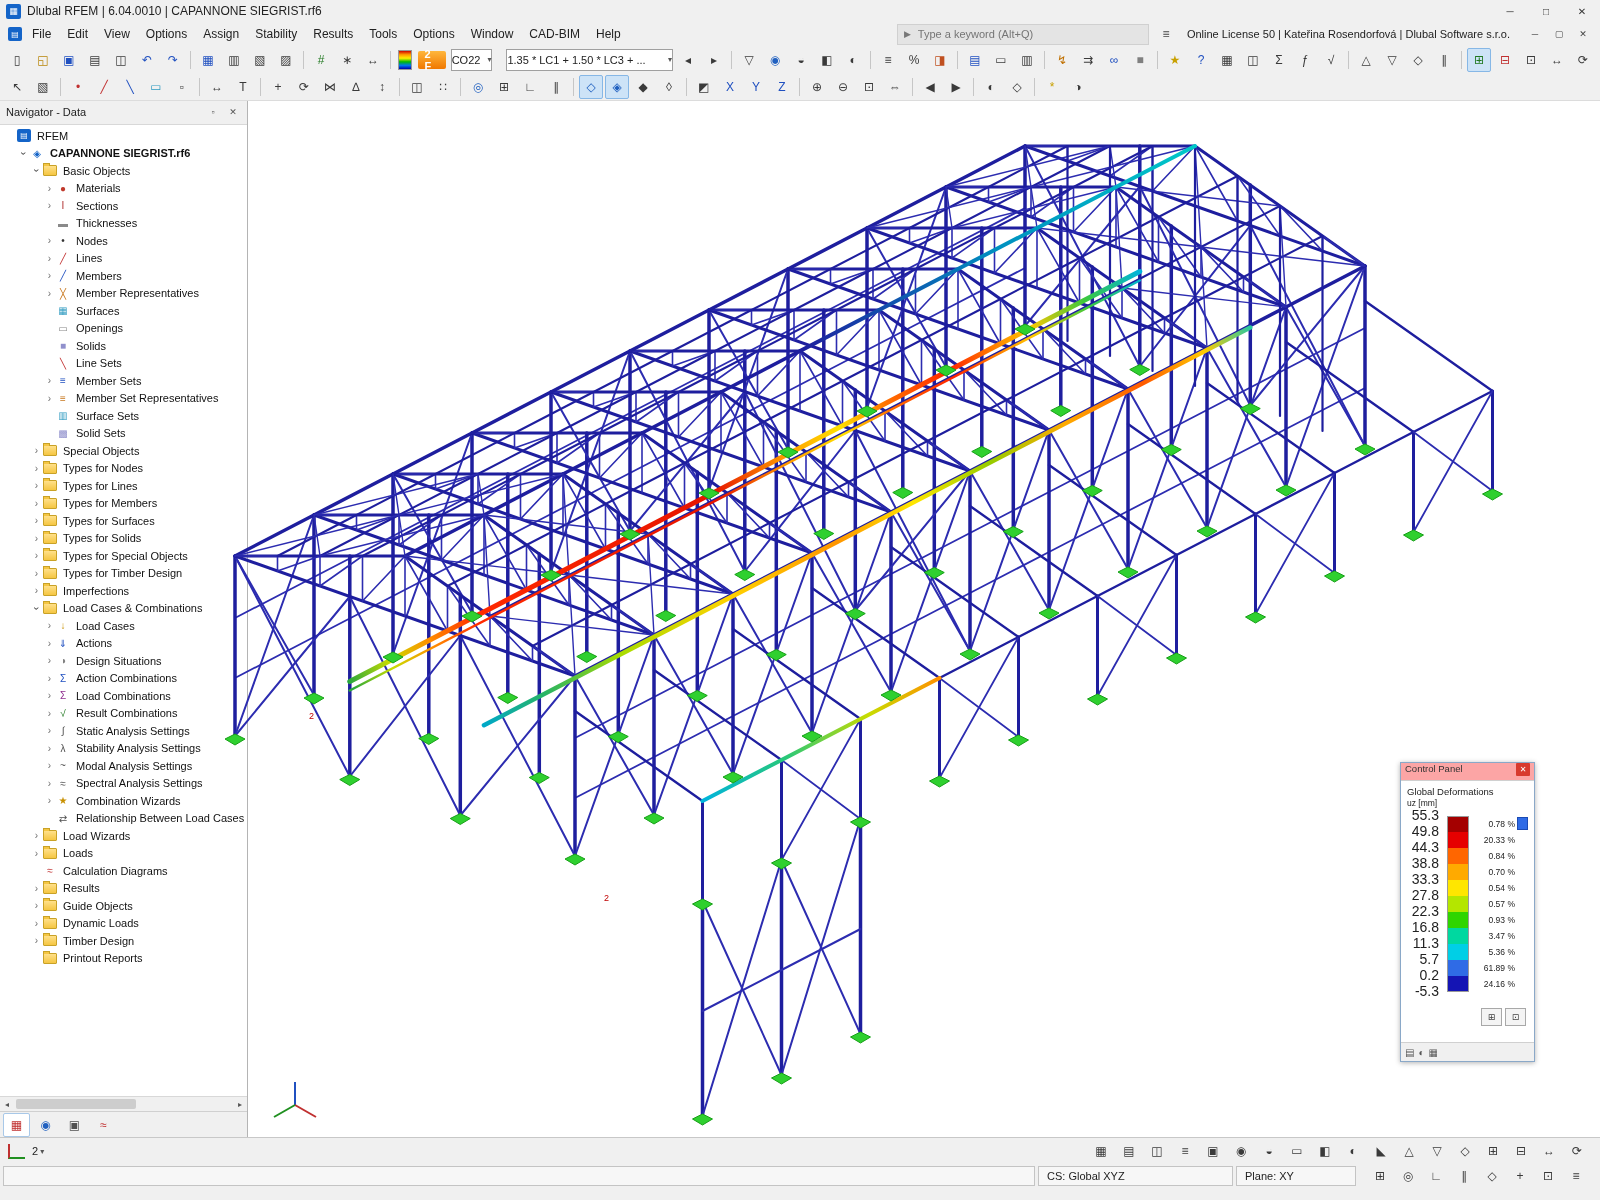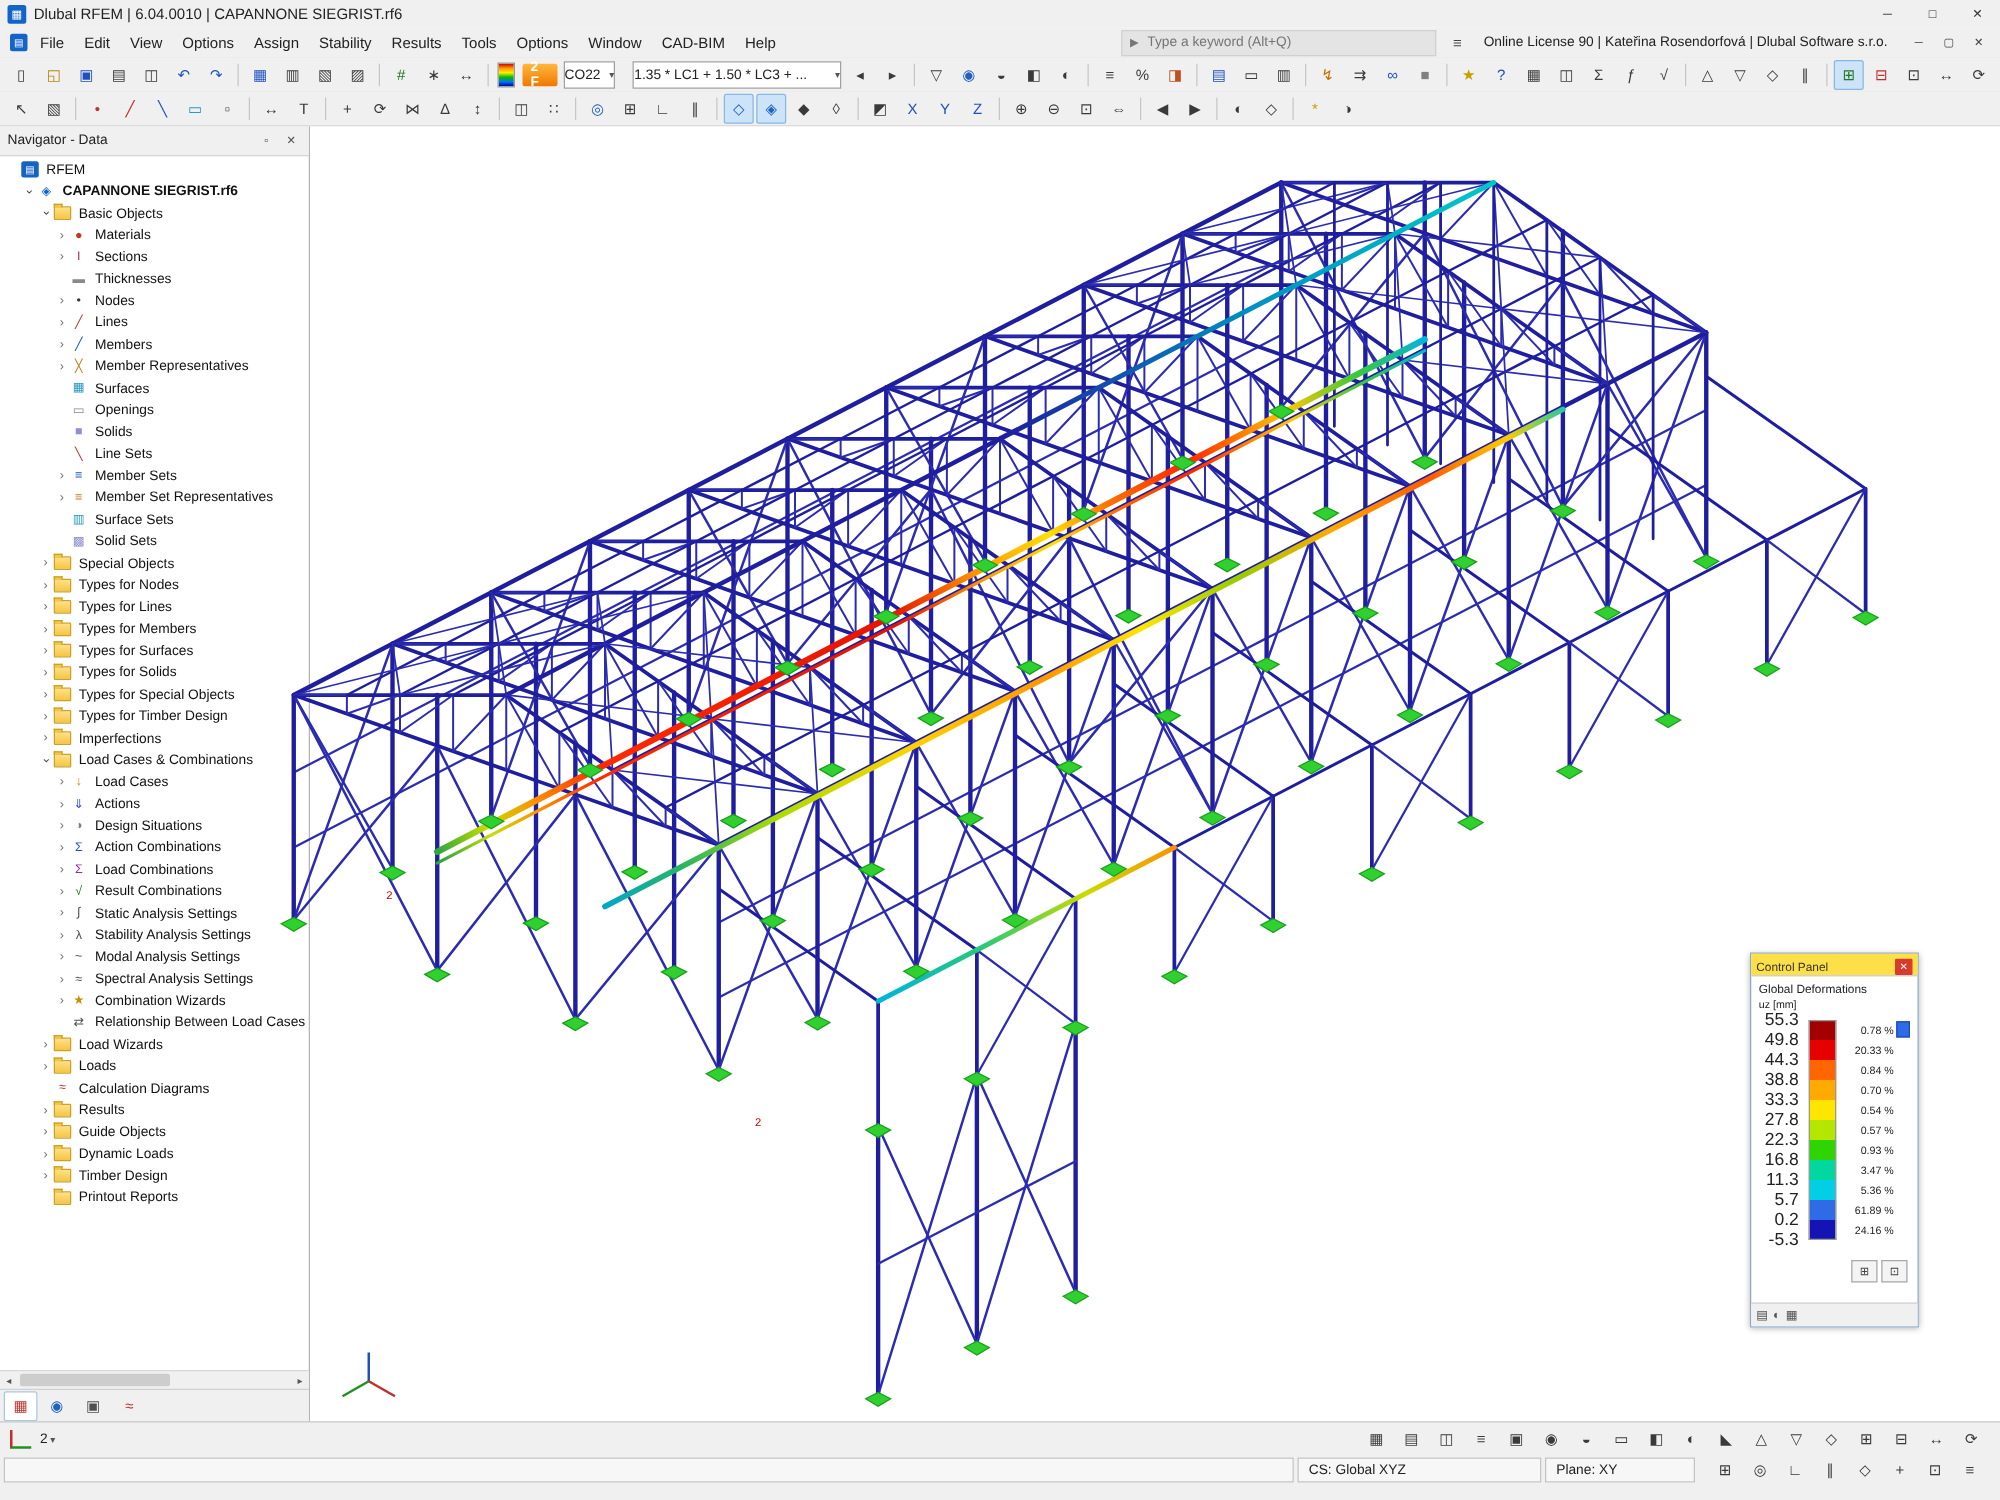--- a/index.html
+++ b/index.html
@@ -60,21 +60,21 @@
   .nav-tabs{height:26px;background:#f0f0f0;border-top:1px solid #d0d0d0;display:flex;align-items:center;padding:0 3px;gap:2px;flex:0 0 auto;}
   .nav-tab{width:25px;height:22px;display:flex;align-items:center;justify-content:center;font-size:12px;border:1px solid transparent;border-radius:2px;}
   .nav-tab.active{background:#fff;border-color:#a8c8e8;}
 
   
   #viewport{position:absolute;top:100px;left:248px;right:0;bottom:62px;background:#ffffff;z-index:5;}
   #model{position:absolute;top:0;left:0;width:1600px;height:1200px;z-index:40;pointer-events:none;}
 
   
   #control-panel{position:absolute;left:1400px;top:762px;width:133px;height:298px;background:#fff;border:1px solid #8aa8c8;box-shadow:0 1px 5px rgba(0,0,0,.3);z-index:60;display:flex;flex-direction:column;font-size:9px;}
-  .cp-title{height:17px;background:#fde047;border-bottom:1px solid #d0d0d0;display:flex;align-items:flex-end;padding:0 4px;font-size:9.5px;color:#333;flex:0 0 auto;}
+  .cp-title{height:17px;background:#fca5a5;border-bottom:1px solid #d0d0d0;display:flex;align-items:flex-start;padding:0 4px;font-size:9.5px;color:#333;flex:0 0 auto;}
   .cp-close{margin-left:auto;width:14px;height:13px;background:#d83a2e;color:#fff;font-size:8px;display:flex;align-items:center;justify-content:center;border-radius:1px;}
   .cp-body{flex:1;padding:5px 6px 0;}
   .cp-head{font-size:9.5px;color:#222;}
   .cp-unit{font-size:8.5px;color:#222;margin:1px 0 8px;}
   #cp-scale{position:relative;}
   .band{position:relative;height:16px;}
   .bval{position:absolute;left:0;top:0;transform:translateY(-55%);width:32px;text-align:right;font-size:14px;color:#222;}
   .sw{position:absolute;left:40px;width:20px;top:0;bottom:0;border-left:1px solid #999;border-right:1px solid #999;}
   .band:first-child .sw{border-top:1px solid #999;}
   .band:last-child .sw{border-bottom:1px solid #999;}
@@ -129,21 +129,21 @@
         <span class="menu-item">Window</span>
         <span class="menu-item">CAD-BIM</span>
         <span class="menu-item">Help</span>
       </span>
     <span class="mb-spacer"></span>
     <div class="search-wrap">
       <span class="search-caret">▶</span>
       <input placeholder="Type a keyword (Alt+Q)" style="">
     </div>
     <span class="search-list-btn">≡</span>
-    <span class="license">Online License 90 | Kateřina Rosendorfová | Dlubal Software s.r.o.</span>
+    <span class="license">Online License 50 | Kateřina Rosendorfová | Dlubal Software s.r.o.</span>
     <div class="mdi-controls">
       <span class="mdi-btn">─</span>
       <span class="mdi-btn">▢</span>
       <span class="mdi-btn">✕</span>
     </div>
   </div>
 
   <div class="toolbar" id="toolbar1">
     <div class="tb-group" id="tb1-pre">
         <span class="icon-btn">▯</span>

